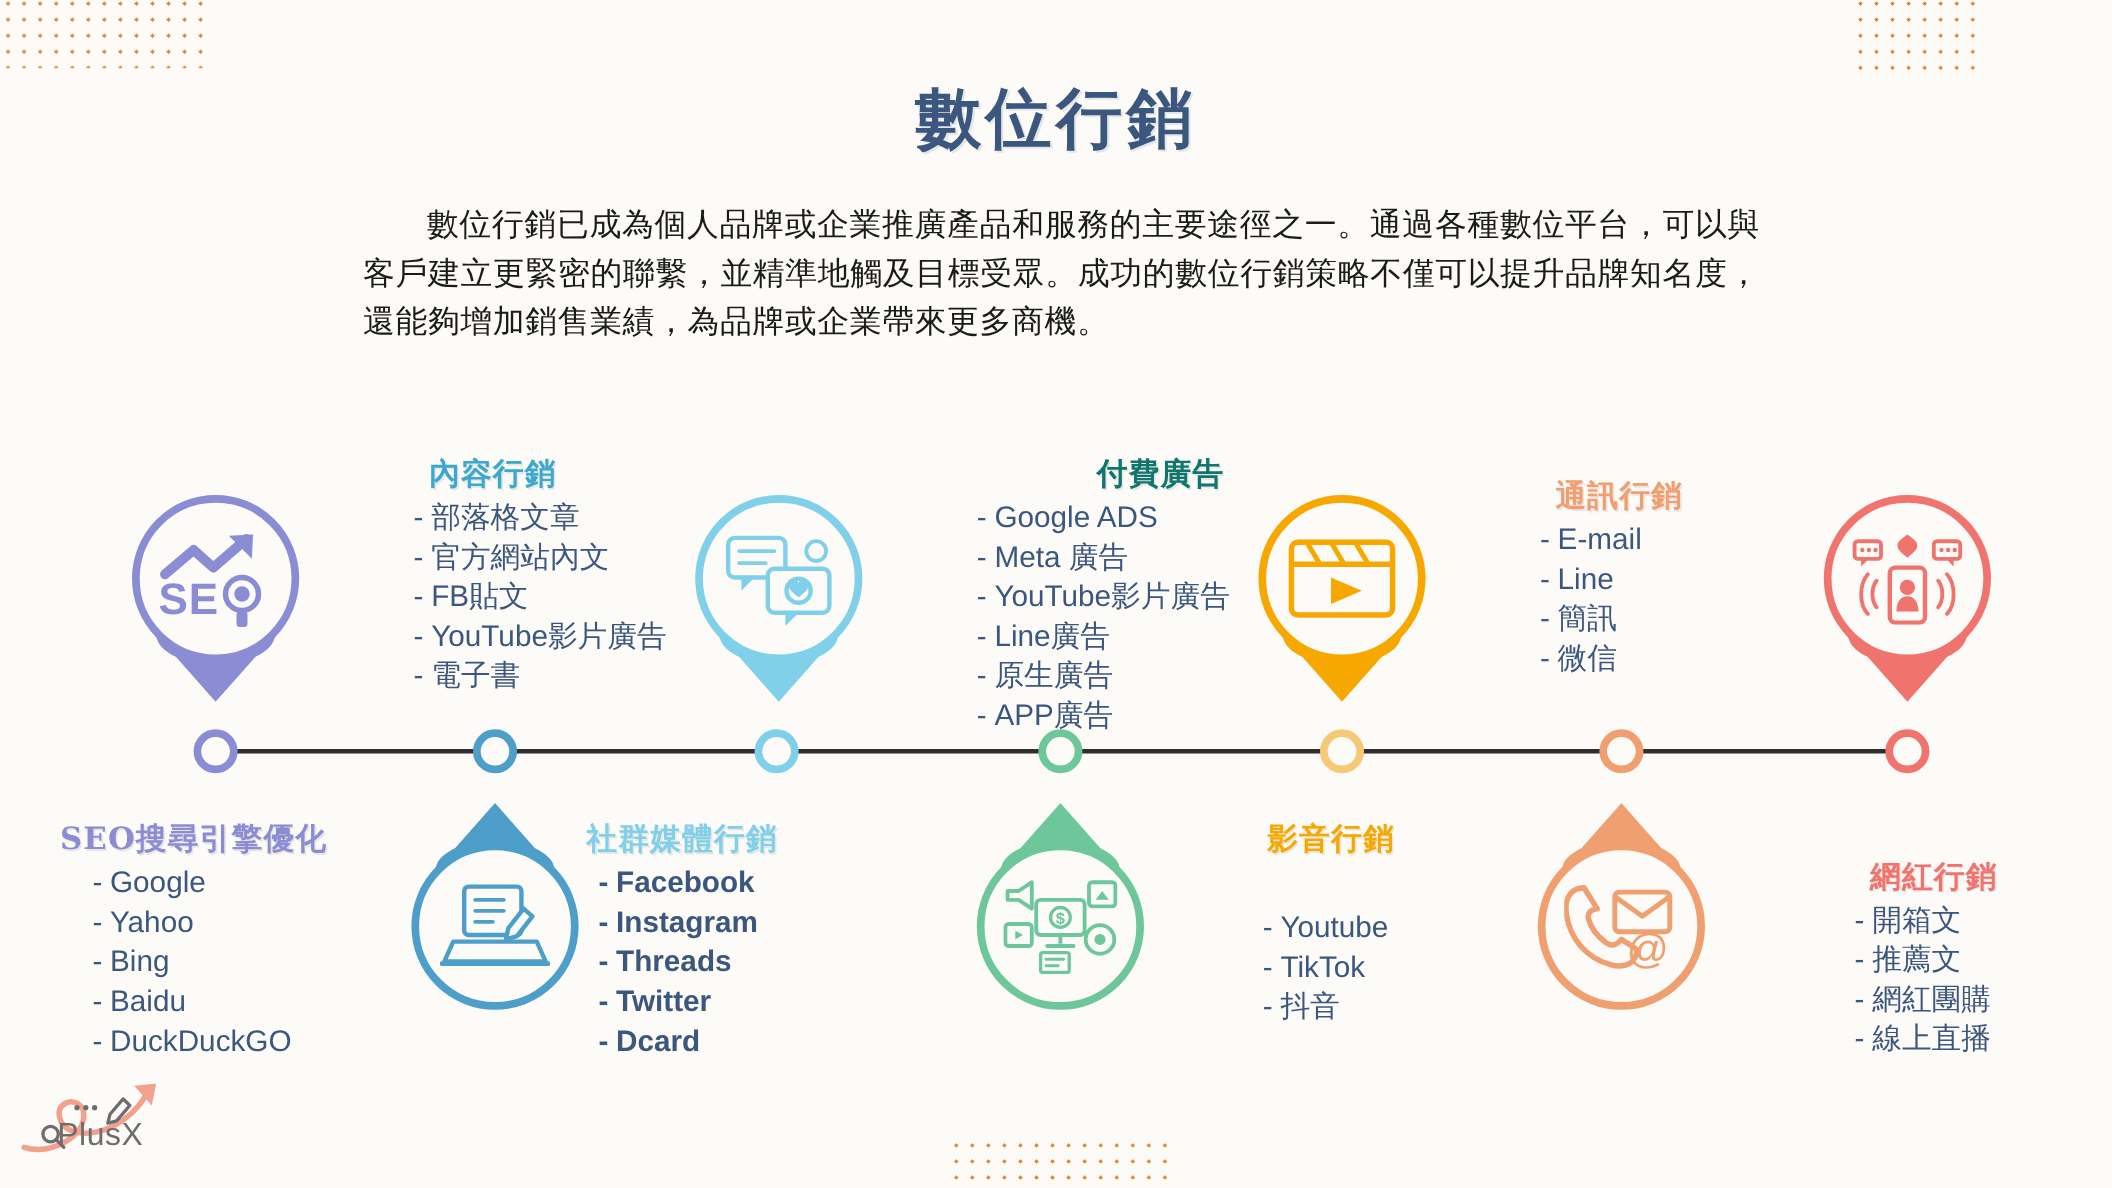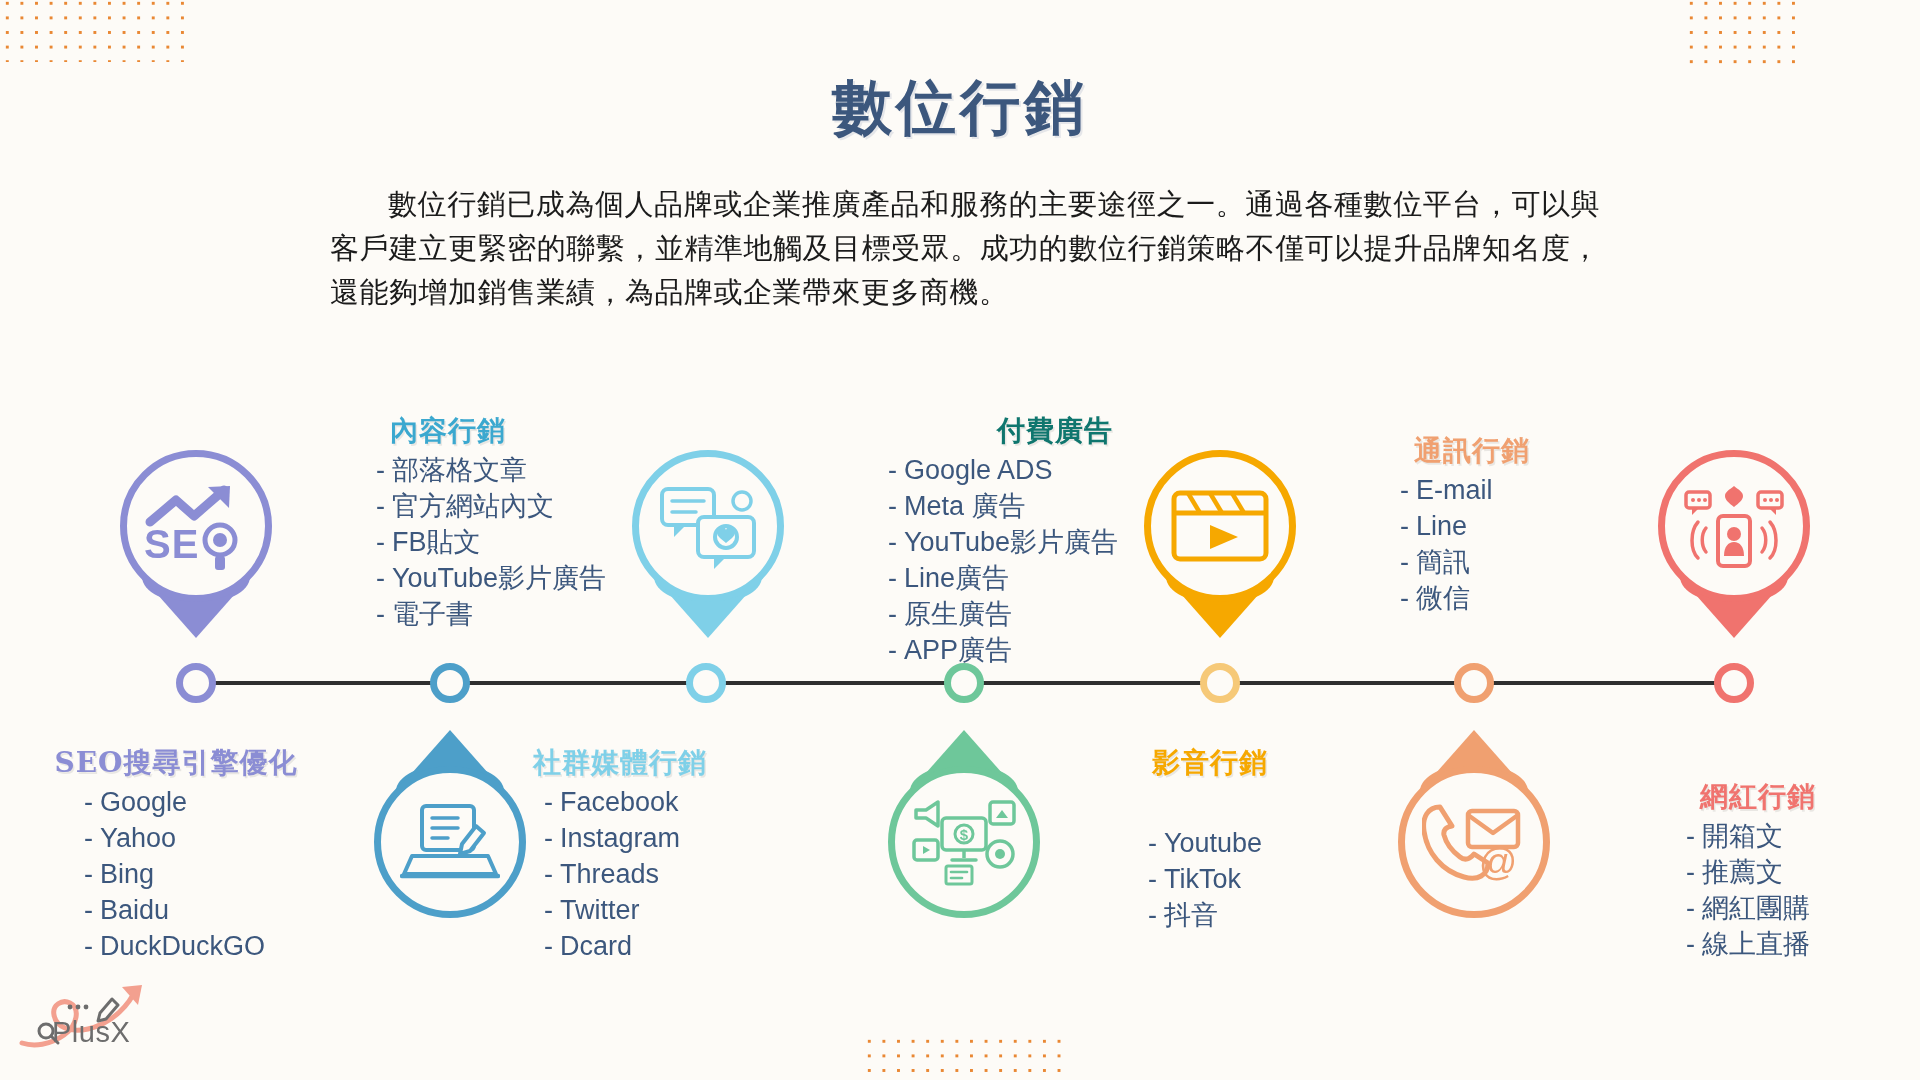--- a/index.html
+++ b/index.html
@@ -223,21 +223,21 @@
         <line x1="32" y1="28" x2="58" y2="28" stroke="#4d9fc9" stroke-width="3.5" stroke-linecap="round"></line>
         <line x1="32" y1="38" x2="48" y2="38" stroke="#4d9fc9" stroke-width="3.5" stroke-linecap="round"></line>
         <path d="M62 44 L76 26 L84 33 L70 51 L60 54 Z" fill="#fdfbf7" stroke="#4d9fc9" stroke-width="4" stroke-linejoin="round"></path>
         <path d="M12 56 H88 L96 74 H4 Z" fill="none" stroke="#4d9fc9" stroke-width="4" stroke-linejoin="round"></path>
         <line x1="2" y1="76" x2="98" y2="76" stroke="#4d9fc9" stroke-width="4.5" stroke-linecap="round"></line>
       </svg>
     </div>
   </div>
   <div class="block t-center" style="left:470px; top:744px; width:300px;">
     <div class="block-title" style="color:#7fd0e8;">社群媒體行銷</div>
-    <ul class="block-list" style="text-align:left; padding-left:74px;">
+    <ul class="block-list" style="text-align:left; padding-left:74px;font-weight:bold;">
       <li><span class="dash">-</span><span>Facebook</span></li>
       <li><span class="dash">-</span><span>Instagram</span></li>
       <li><span class="dash">-</span><span>Threads</span></li>
       <li><span class="dash">-</span><span>Twitter</span></li>
       <li><span class="dash">-</span><span>Dcard</span></li>
     </ul>
   </div>
 
   <div class="pin" style="left:632px; top:450px; color:#7fd0e8;">
     <div class="pin-shoulder"></div>

